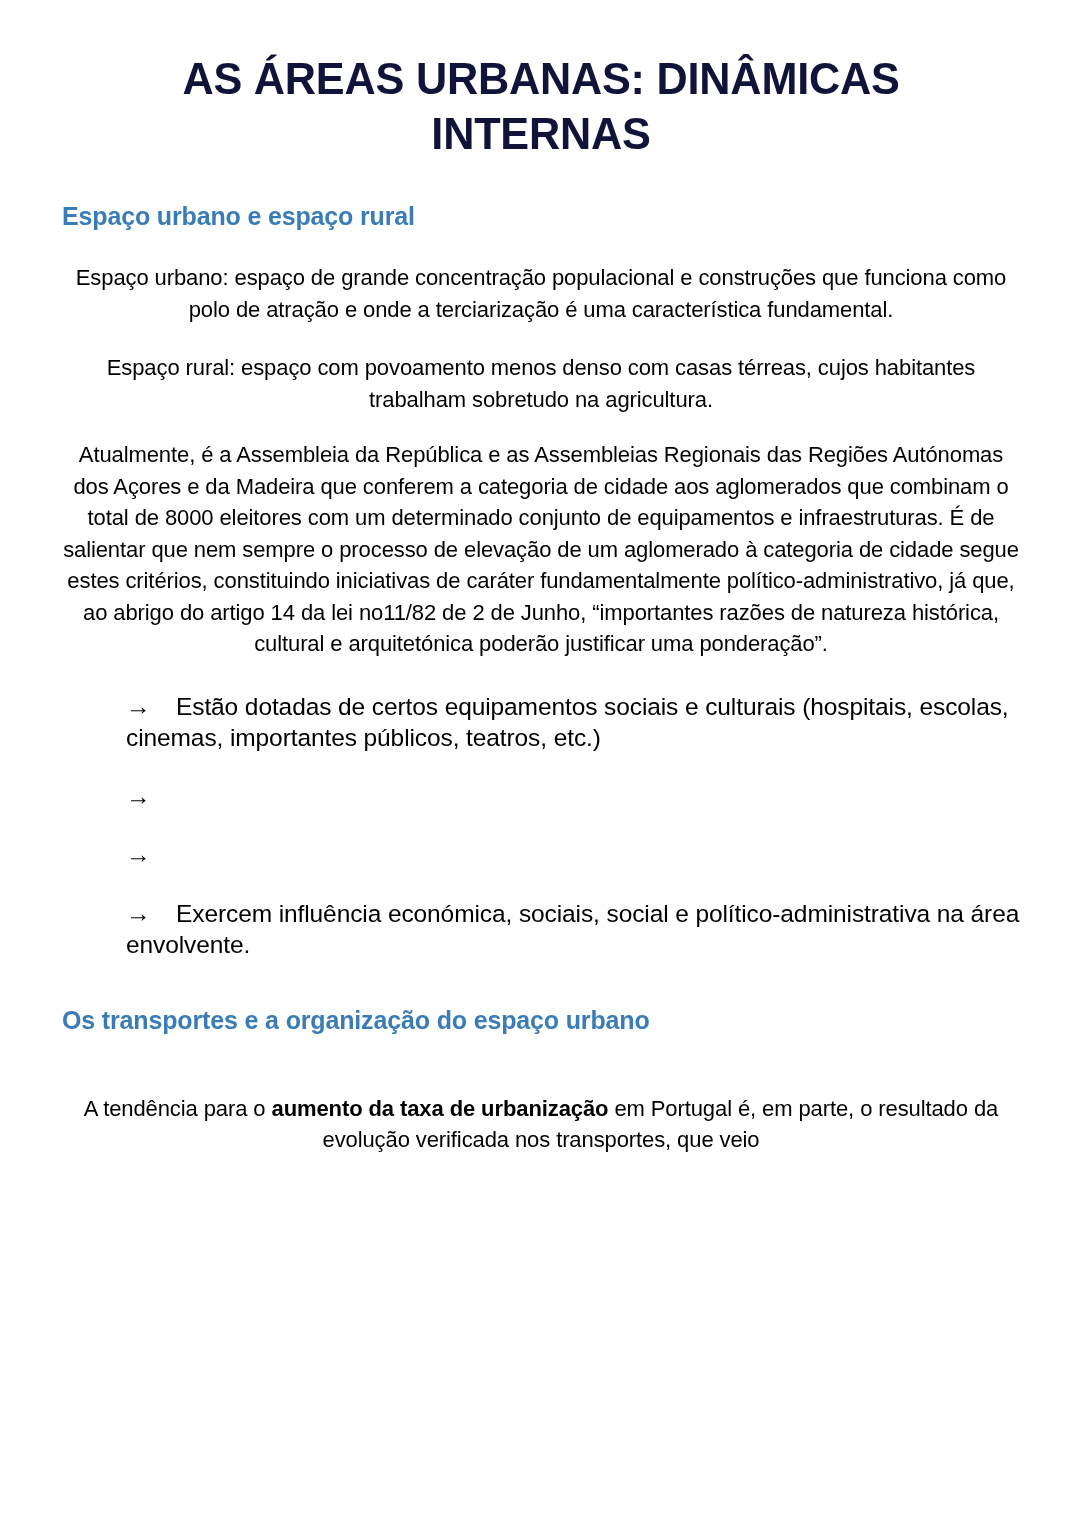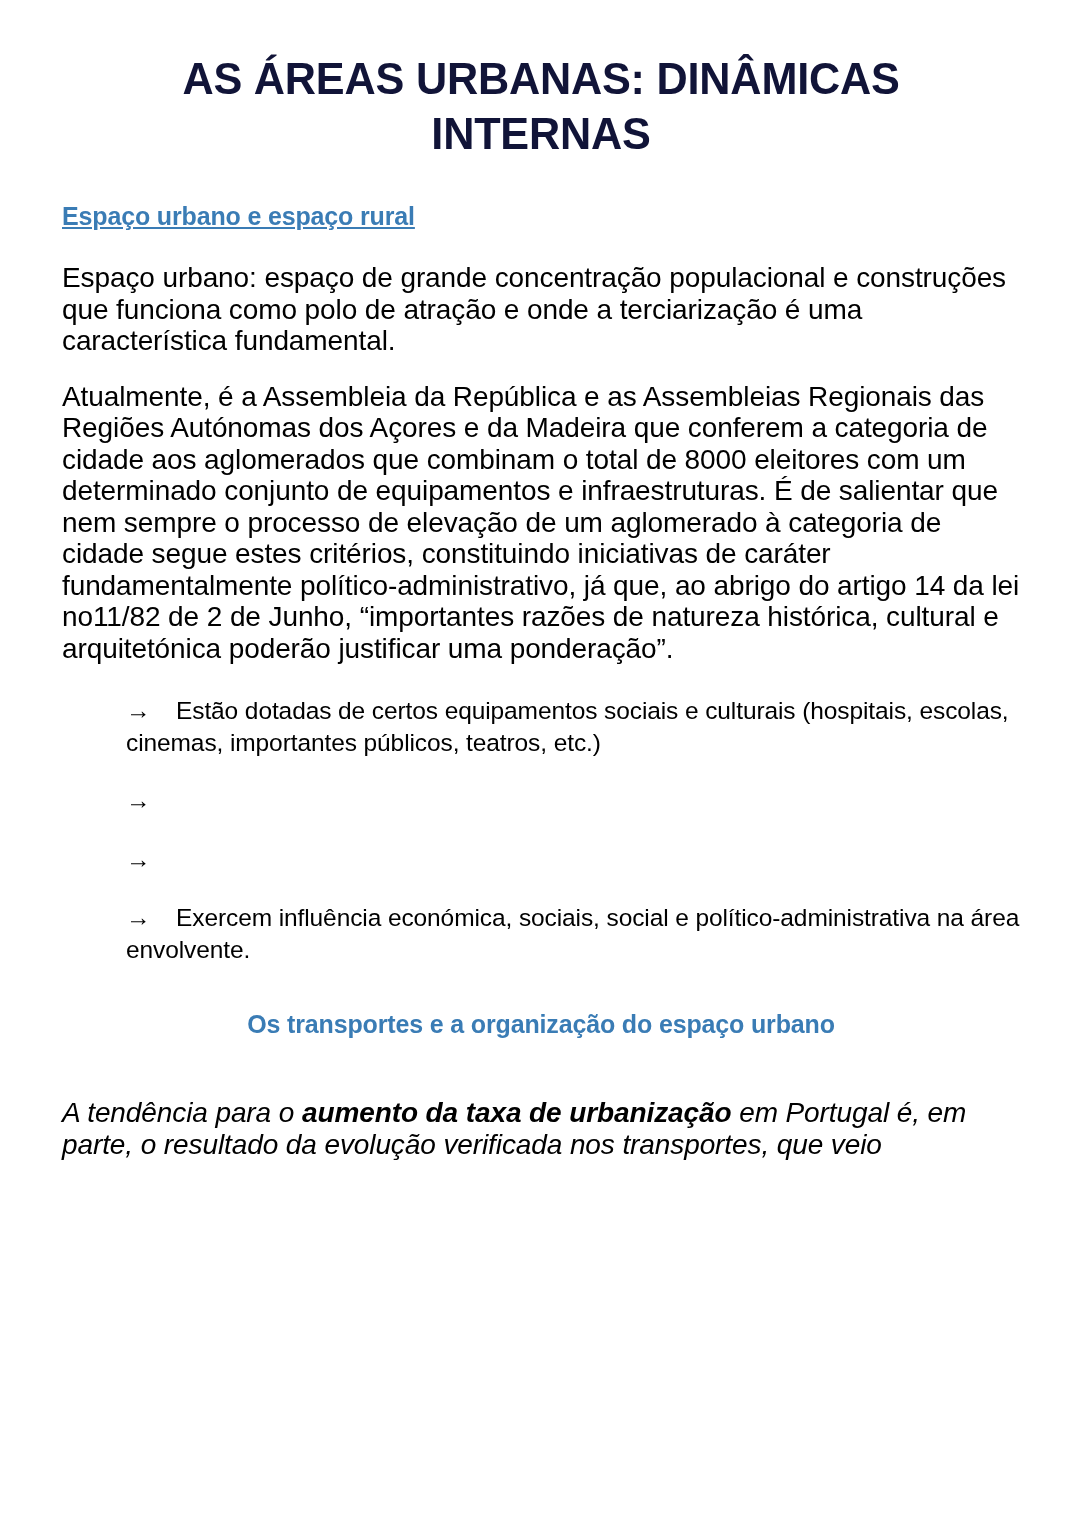--- a/index.html
+++ b/index.html
@@ -53,37 +53,37 @@
 
   
   .section-heading {
     margin: 0;
     font-size: 25px;
     font-weight: 700;
     line-height: 1.25;
     color: #3a7cb5;
     letter-spacing: -0.15px;
   }
-  .sh-1 { padding-top: 39px; text-decoration: underline; }
+  .sh-1 { padding-top: 39px; }
   .sh-2 { padding-top: 42px; }
-  .sh-3 { padding-top: 44px; text-align: center; }
+  .sh-3 { padding-top: 44px; }
 
   
   .para {
     margin: 0;
-    font-size: 28px;
+    font-size: 22px;
     line-height: 31.5px;
     color: #000000;
     letter-spacing: -0.1px;
-    text-align: left;
+    text-align: center;
   }
   .p-gap-lg  { padding-top: 30px; }
   .p-gap-md  { padding-top: 27px; }
   .p-gap-sm  { padding-top: 24px; }
-  .p-gap-xl  { padding-top: 57px; font-style: italic; }
+  .p-gap-xl  { padding-top: 57px; }
 
   .para b, .para strong {
     font-weight: 700;
   }
 
   
   .arrow-list {
     margin: 0;
     padding: 31px 0 0 0;
     list-style: none;
@@ -124,20 +124,21 @@
 
     <h1 class="doc-title">
       <span class="line">AS ÁREAS URBANAS: DINÂMICAS</span>
       <span class="line">INTERNAS</span>
     </h1>
 
     <h2 class="section-heading sh-1">Espaço urbano e espaço rural</h2>
 
     <p class="para p-gap-lg">Espaço urbano: espaço de grande concentração populacional e construções que funciona como polo de atração e onde a terciarização é uma característica fundamental.</p>
 
+    <p class="para p-gap-md">Espaço rural: espaço com povoamento menos denso com casas térreas, cujos habitantes trabalham sobretudo na agricultura.</p>
 
 
     <p class="para p-gap-sm">Atualmente, é a Assembleia da República e as Assembleias Regionais das Regiões Autónomas dos Açores e da Madeira que conferem a categoria de cidade aos aglomerados que combinam o total de 8000 eleitores com um determinado conjunto de equipamentos e infraestruturas. É de salientar que nem sempre o processo de elevação de um aglomerado à categoria de cidade segue estes critérios, constituindo iniciativas de caráter fundamentalmente político-administrativo, já que, ao abrigo do artigo 14 da lei no11/82 de 2 de Junho, “importantes razões de natureza histórica, cultural e arquitetónica poderão justificar uma ponderação”.</p>
 
 
     <ul class="arrow-list">
       <li class="arrow-item">
         <span class="arrow-glyph">→</span>
         <span class="arrow-text"><span class="arrow-first-line"></span><span>Estão dotadas de certos equipamentos sociais e culturais (hospitais, escolas, cinemas, importantes públicos, teatros, etc.)</span></span>
       </li>

